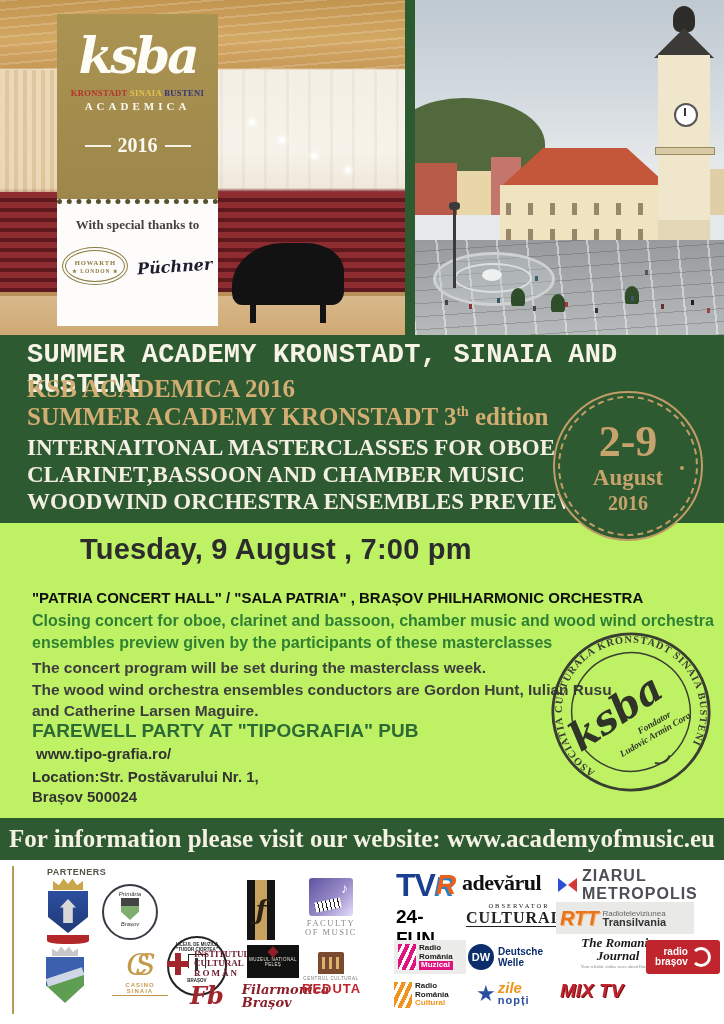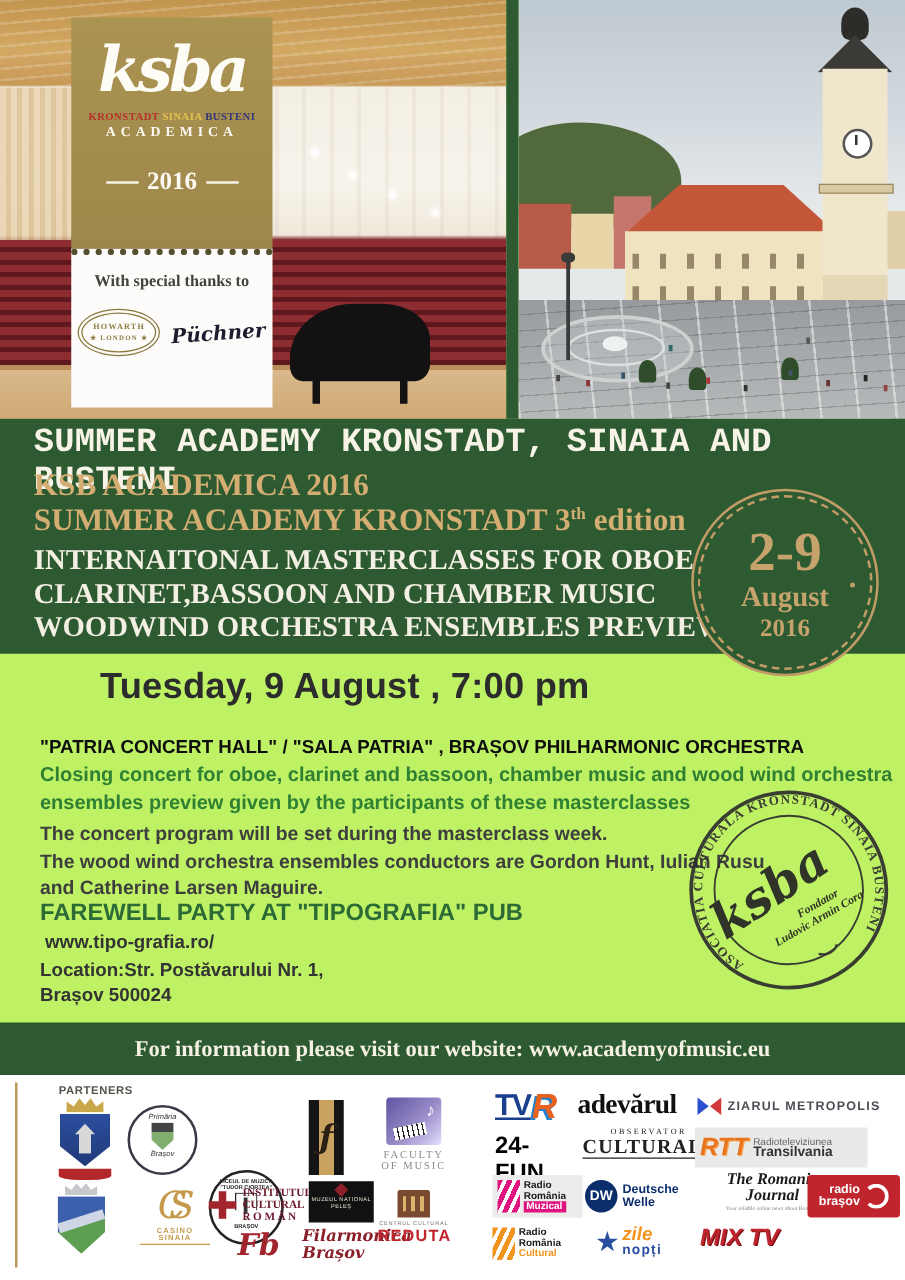--- a/index.html
+++ b/index.html
@@ -129,21 +129,21 @@
   .closing{top:610px;font-size:16px;line-height:22px;color:#2f8033;}
   .program{top:657px;font-size:15.5px;line-height:21.5px;color:#3e3e3e;}
   .farewell{top:720px;font-size:19px;color:#2d6b36;}
   .url{top:745px;left:36px;font-size:15px;color:#333;}
   .loc{top:767px;font-size:15px;line-height:20px;color:#333;}
   .stamp{position:absolute;left:547px;top:628px;width:168px;height:168px;transform:rotate(-6deg);opacity:.92;}
 
   
   .footer-band{position:absolute;left:0;top:818px;width:724px;height:42px;background:#2d5a31;
     display:flex;align-items:center;justify-content:center;}
-  .footer-band span{font-family:"Liberation Serif",serif;font-weight:bold;font-size:18px;color:#f5f1e3;}
+  .footer-band span{font-family:"Liberation Serif",serif;font-weight:bold;font-size:25px;color:#f5f1e3;}
 
   
   .partners{position:absolute;left:0;top:860px;width:724px;height:164px;background:#fff;}
   .gold-edge{position:absolute;left:12px;top:6px;width:2px;height:148px;background:#b99a58;}
   .partners-label{position:absolute;left:47px;top:7px;font-size:9px;font-weight:bold;
     letter-spacing:.5px;color:#55524a;}
   .logo{position:absolute;}
   .cap{font-weight:bold;}
 
   .shield{clip-path:polygon(0 0,100% 0,100% 62%,50% 100%,0 62%);}
@@ -213,29 +213,29 @@
 
   .reduta{left:302px;top:92px;width:58px;height:58px;text-align:center;}
   .reduta .bldg-ic{width:26px;height:22px;margin:0 auto;background:#7a4a30;position:relative;border-radius:2px 2px 0 0;}
   .reduta .bldg-ic::after{content:"";position:absolute;left:4px;top:5px;width:18px;height:12px;
     background:repeating-linear-gradient(90deg,#d9b46a 0 3px,transparent 3px 7px);}
   .reduta .small{font-size:4.5px;color:#777;letter-spacing:.6px;margin-top:2px;}
   .reduta .big{font-size:13px;font-weight:bold;color:#c0242c;letter-spacing:1px;}
 
   
   .tvr{left:396px;top:8px;width:60px;height:34px;display:flex;align-items:center;}
-  .tvr .tv{font-size:24px;font-weight:bold;color:#1b3f8f;letter-spacing:-1px;text-decoration:underline;}
+  .tvr .tv{font-size:32px;font-weight:bold;color:#1b3f8f;letter-spacing:-1px;}
   .tvr .r{font-size:28px;font-weight:bold;color:#e8621d;font-style:italic;margin-left:1px;
     text-shadow:-2px 2px 0 #2a7fc9;}
   .adevarul{left:462px;top:10px;width:92px;height:30px;font-family:"Liberation Serif",serif;
     font-weight:bold;font-size:22px;color:#101010;letter-spacing:-.5px;}
   .metropolis{left:558px;top:12px;width:150px;height:26px;display:flex;align-items:center;gap:5px;}
   .metropolis .mk{width:0;height:0;border-left:9px solid #2a4fd0;border-top:7px solid transparent;border-bottom:7px solid transparent;}
   .metropolis .mk2{width:0;height:0;border-right:9px solid #d23a3a;border-top:7px solid transparent;border-bottom:7px solid transparent;margin-left:-4px;}
-  .metropolis .t{font-size:10px;letter-spacing:1px;color:#4d4d55;font-weight:bold;}
+  .metropolis .t{font-size:16px;letter-spacing:1px;color:#4d4d55;font-weight:bold;}
   .fun24{left:396px;top:46px;width:58px;height:28px;font-size:19px;font-weight:bold;color:#000;}
   .fun24 .strip{width:54px;height:3px;background:linear-gradient(90deg,#999 60%,#c0242c 60%);margin-top:1px;}
   .obscult{left:466px;top:42px;width:88px;height:32px;text-align:center;font-family:"Liberation Serif",serif;color:#222;}
   .obscult .o{font-size:6.5px;letter-spacing:2px;display:block;margin-left:18px;}
   .obscult .c{font-size:16px;font-weight:bold;letter-spacing:1px;border-bottom:1.5px solid #222;display:inline-block;line-height:16px;}
   .rtt{left:556px;top:42px;width:138px;height:32px;background:#e9e9e7;display:flex;align-items:center;gap:4px;padding-left:4px;box-sizing:border-box;}
   .rtt .abbr{font-size:20px;font-weight:bold;font-style:italic;color:#e8751d;
     text-shadow:1px 1px 0 #f5a95e;}
   .rtt .txt{text-align:left;line-height:9px;}
   .rtt .l1{font-size:8px;color:#666;}

